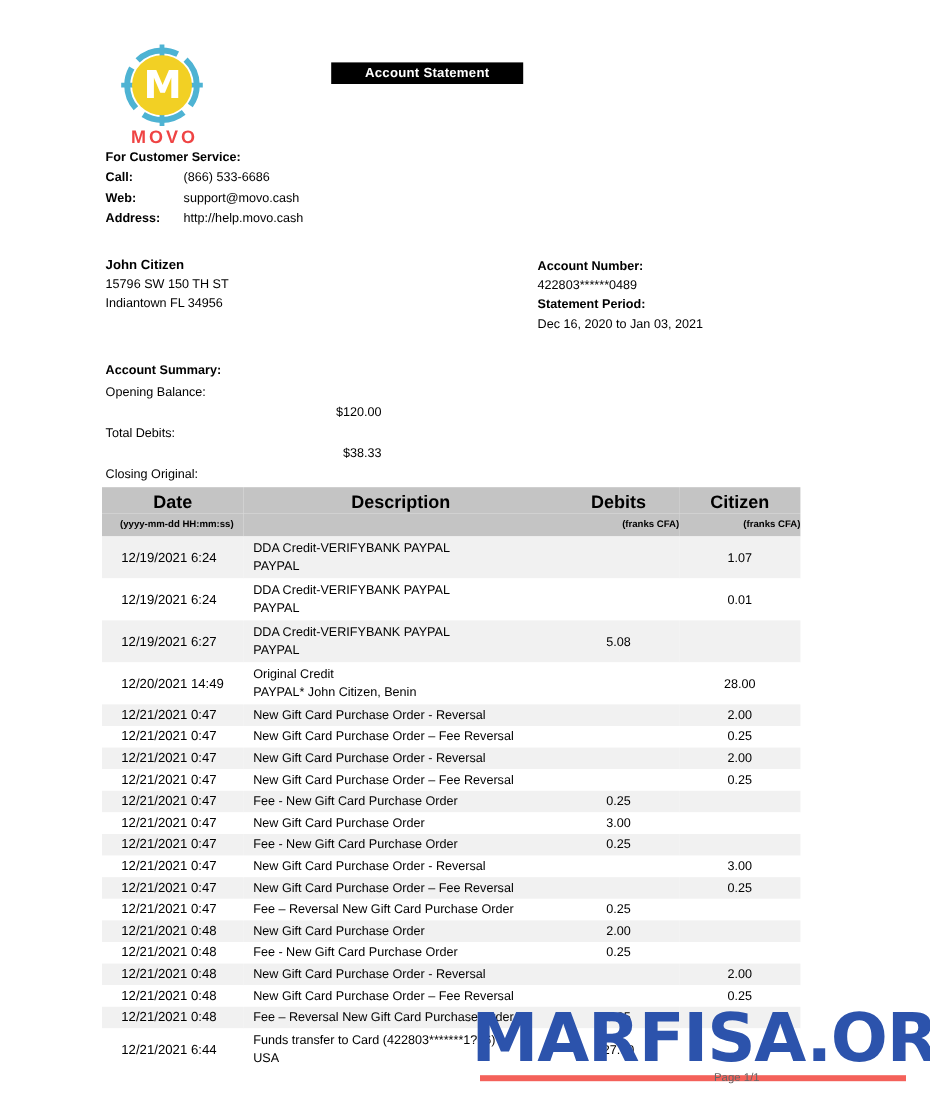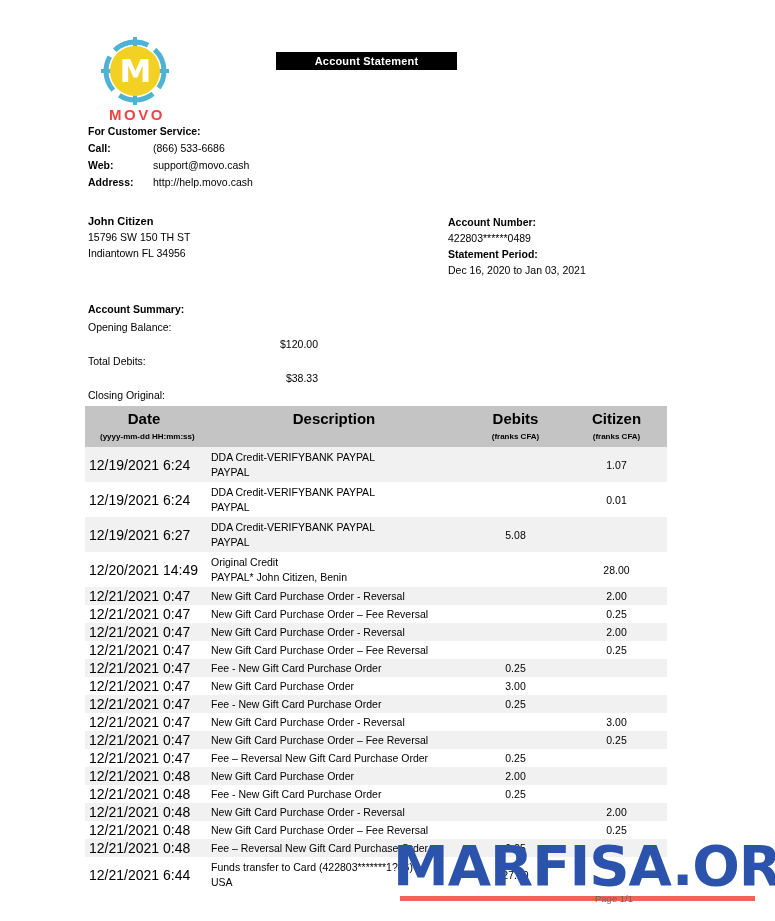--- a/index.html
+++ b/index.html
@@ -75,21 +75,21 @@
     font-weight: 700;
     font-size: 15px;
     letter-spacing: 2.5px;
     color: #ef4444;
   }
 
   .statement-banner {
     position: absolute;
     left: 276px;
     top: 52px;
-    width: 181px;
+    width: 160px;
     height: 18px;
     background: #000000;
     color: #ffffff;
     font-size: 11px;
     font-weight: 700;
     text-align: center;
     line-height: 18px;
     letter-spacing: 0.2px;
   }
 
@@ -190,28 +190,28 @@
     font-size: 8px;
     height: 16px;
     padding-bottom: 3px;
   }
   .col-date   { width: 118px; }
   .col-desc   { width: 262px; }
   .col-debit  { width: 101px; }
   .col-credit { width: 101px; }
 
   .hdr-sub .sub-date { text-align: left; padding-left: 15px; }
-  .hdr-sub .sub-mid  { text-align: center; }
+  .hdr-sub .sub-mid  { text-align: right; }
 
   tbody tr.alt { background: #f1f1f1; }
   tbody tr      { background: #ffffff; }
 
   td.c-date {
-    padding-left: 4px;
-    font-size: 14px;
+    padding-left: 16px;
+    font-size: 11px;
     white-space: nowrap;
   }
   td.c-desc {
     padding-left: 8px;
     font-size: 10.5px;
     line-height: 15px;
   }
   td.c-desc .sub2 { display: block; }
   td.c-debit, td.c-credit {
     text-align: center;

